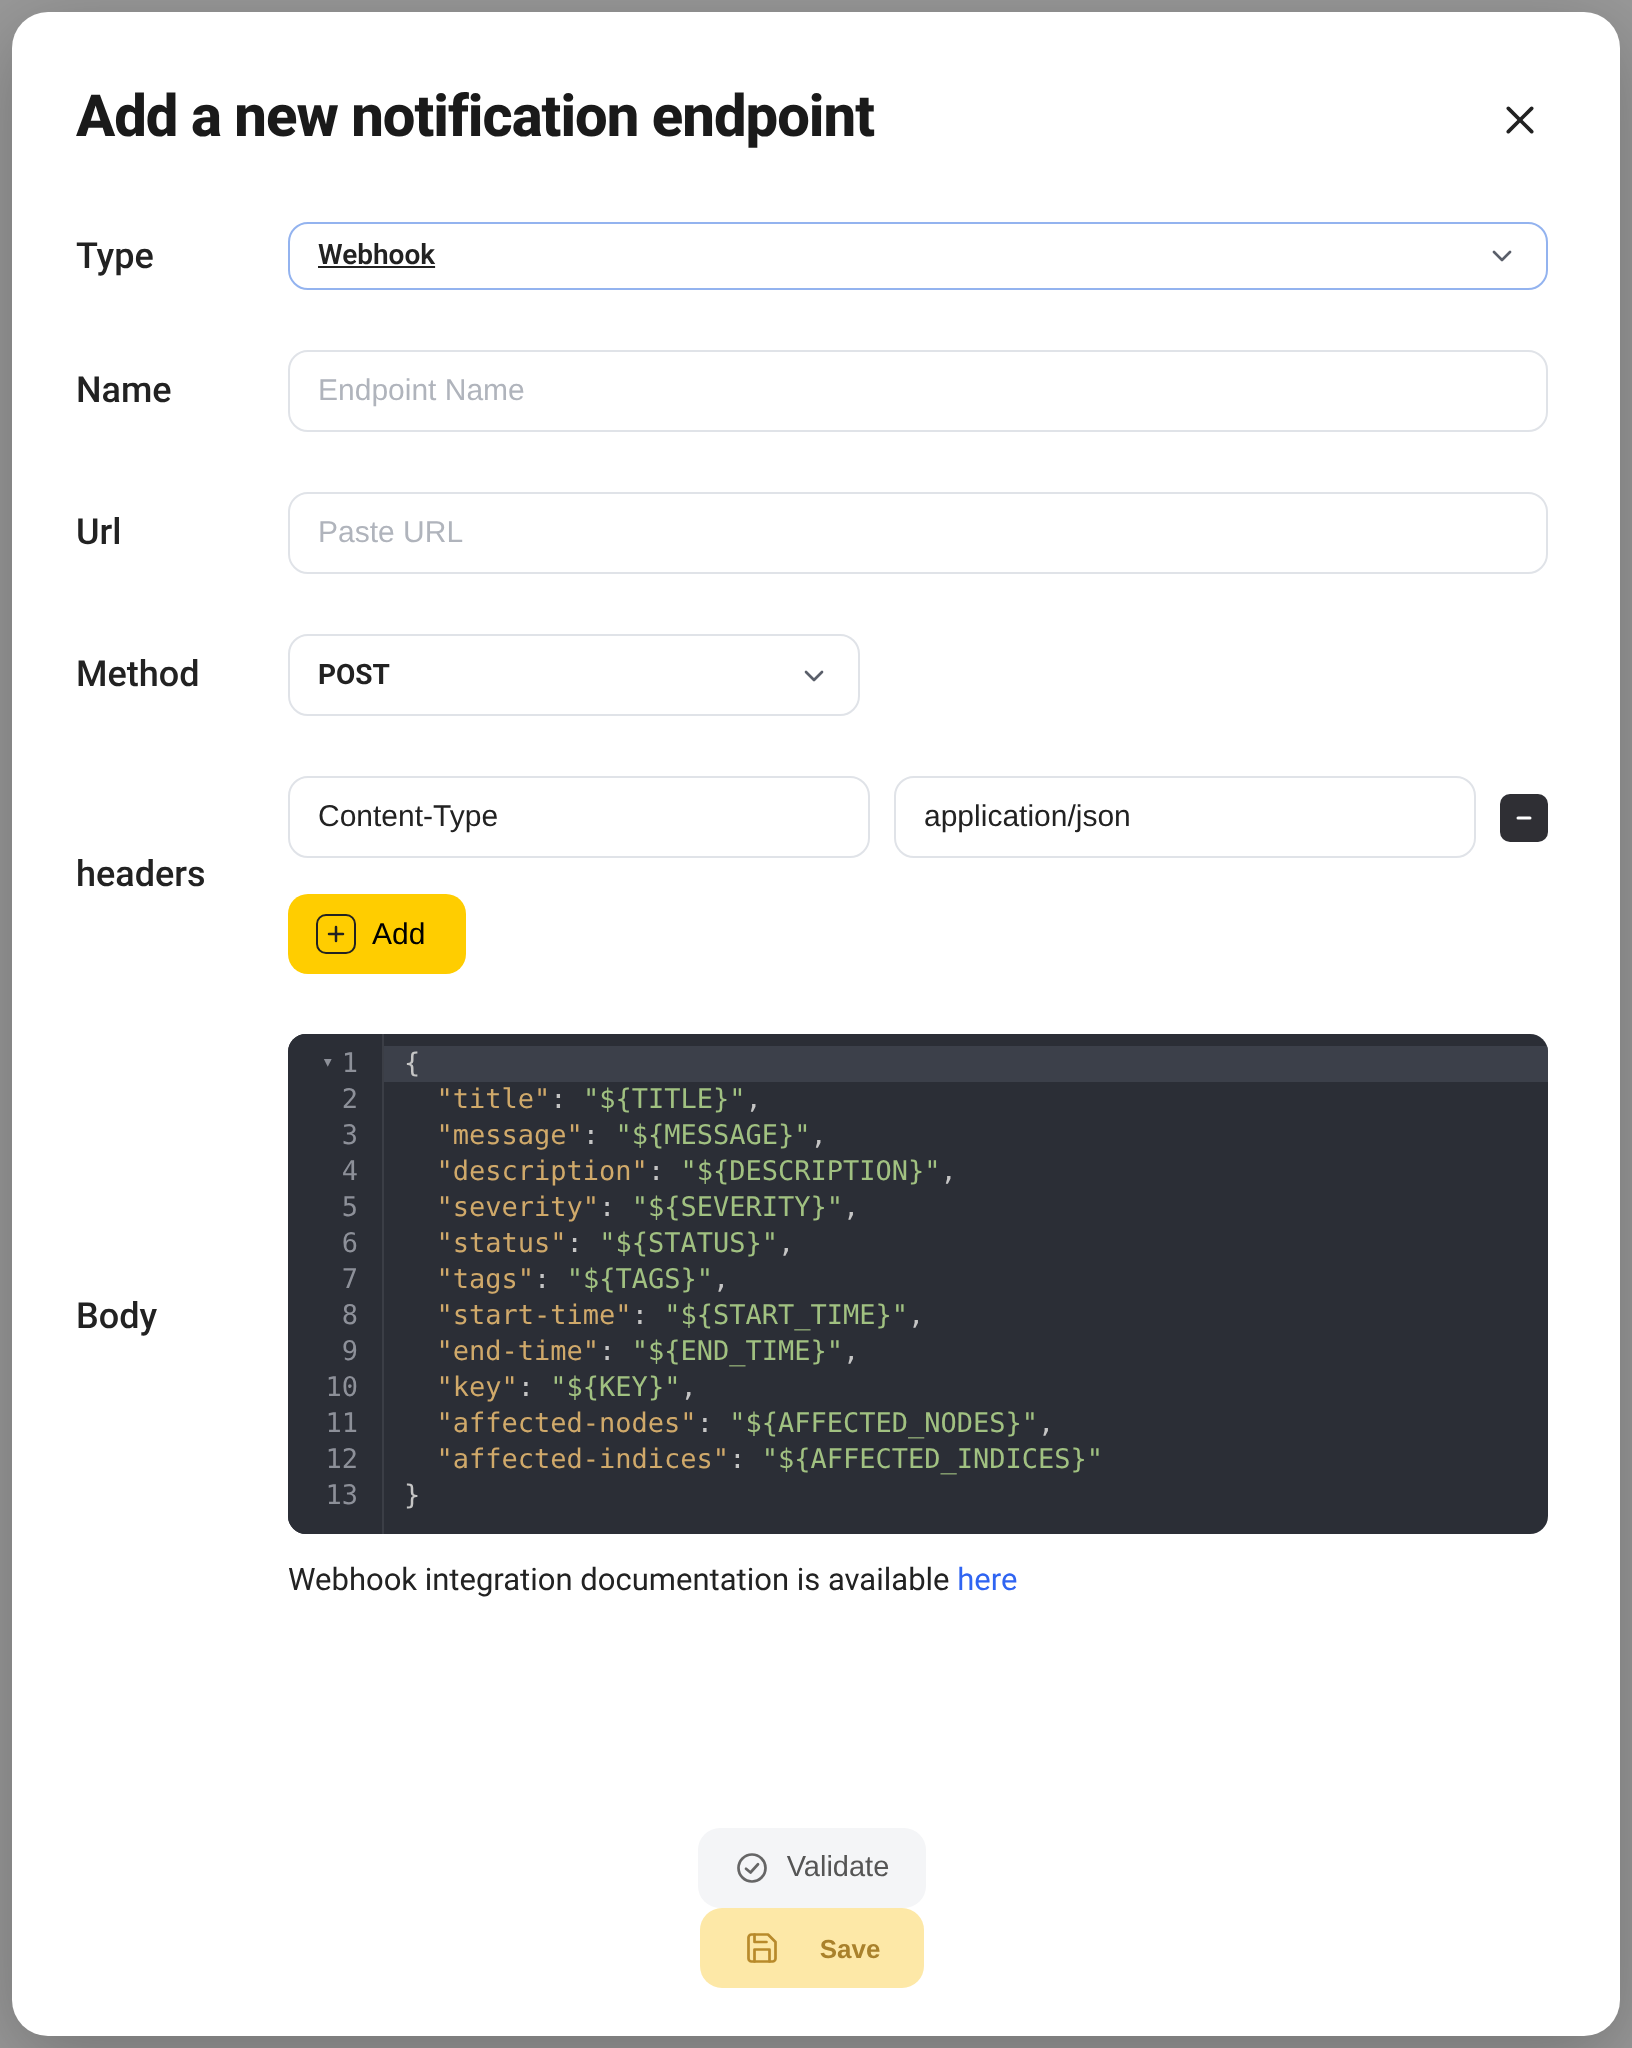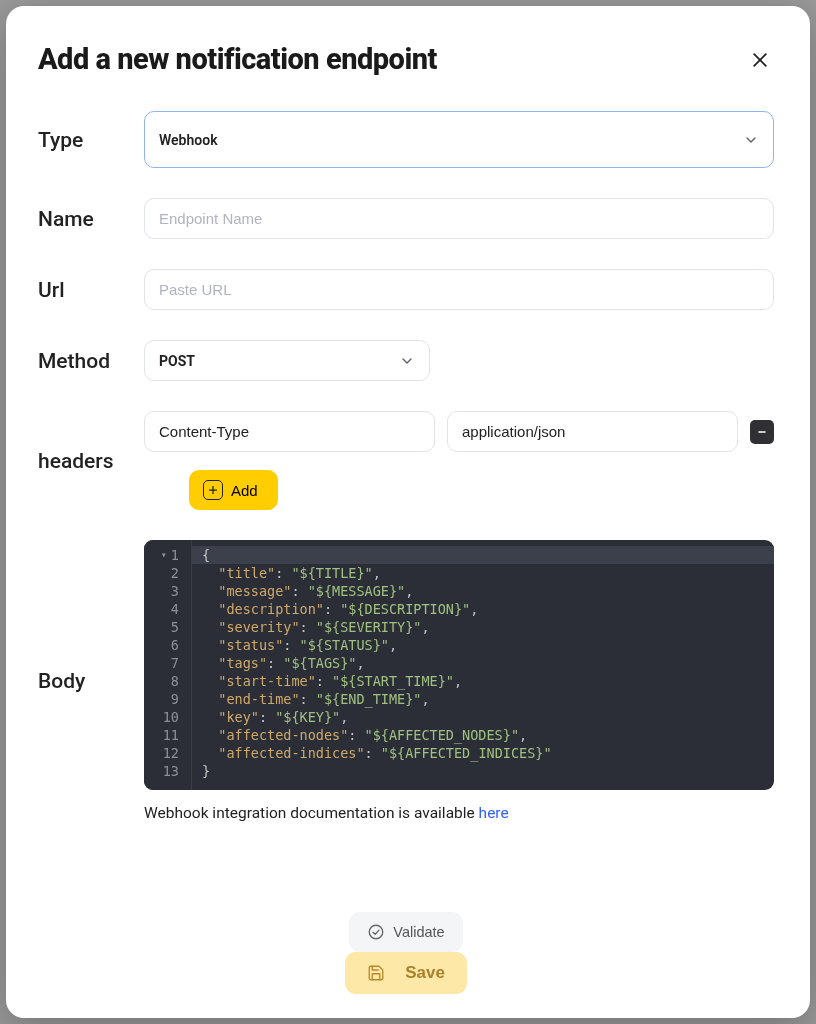--- a/index.html
+++ b/index.html
@@ -48,21 +48,21 @@
     .form-body { flex: 1; display: flex; flex-direction: column; gap: 30px; }
 
     .row {
       display: flex;
       align-items: center;
       gap: 8px;
     }
     .label {
       width: 98px;
       min-width: 98px;
-      font-size: 21px;
+      font-size: 18px;
       font-weight: 500;
       color: #222;
     }
 
     .input, .select {
       width: 100%;
       height: 41px;
       border: 1px solid #e0e3e8;
       border-radius: 10px;
       padding: 0 14px;
@@ -75,21 +75,22 @@
     .select {
       display: flex;
       align-items: center;
       justify-content: space-between;
       cursor: pointer;
       font-weight: 600;
       font-size: 14px;
     }
     .select.wide {
       border: 1px solid #93b3ef;
-      height: 57px;
+      height: 34px;
+      text-decoration: underline;
     }
     .select.method {
       width: 286px;
       font-weight: 700;
     }
     .chev { width: 16px; height: 16px; }
 
     .headers-block { display:flex; gap:8px; }
     .headers-right { flex:1; display:flex; flex-direction:column; gap:18px; }
     .header-row { display:flex; gap:12px; align-items:center; }
@@ -101,21 +102,20 @@
       background:#2f2f34; display:flex; align-items:center; justify-content:center;
       cursor:pointer; border:none;
     }
     .remove-btn svg { width:12px; height:12px; }
     .add-btn {
       display:inline-flex; align-items:center; gap:8px;
       background:#ffcd00; border:none; border-radius:10px;
       padding: 10px 20px 10px 14px; cursor:pointer;
       font-size:15px; font-weight:500;
       width: fit-content;
-      margin-left: 45px;
     }
     .add-btn .picon {
       width:20px; height:20px; border:1.5px solid #222; border-radius:5px;
       display:flex; align-items:center; justify-content:center;
     }
     .add-btn .picon svg { width:12px; height:12px; }
     .headers-label-col { display:flex; width:98px; min-width:98px; align-items:center; }
 
     .body-section { display:flex; gap:8px; }
     .body-right { flex:1; display:flex; flex-direction:column; gap:14px; }
@@ -154,21 +154,21 @@
       display:inline-flex; align-items:center; gap:8px;
       background:#f4f5f7; border:none; border-radius:11px;
       padding: 11px 18px; cursor:pointer;
       font-size:14.5px; color:#555;
     }
     .validate-btn svg { width:18px; height:18px; }
     .save-btn {
       display:inline-flex; align-items:center; gap:20px;
       background:#fde8a7; border:none; border-radius:11px;
       padding: 11px 22px; cursor:pointer;
-      font-size:17px; color:#a9812b; font-weight:600;
+      font-size:13px; color:#a9812b; font-weight:600;
     }
     .save-btn svg { width:18px; height:18px; }
 
     .body-label-col { width:98px; min-width:98px; display:flex; align-items:center;}
   </style>
 </head>
 <body>
 
 <div class="modal">
   <div class="modal-header">

